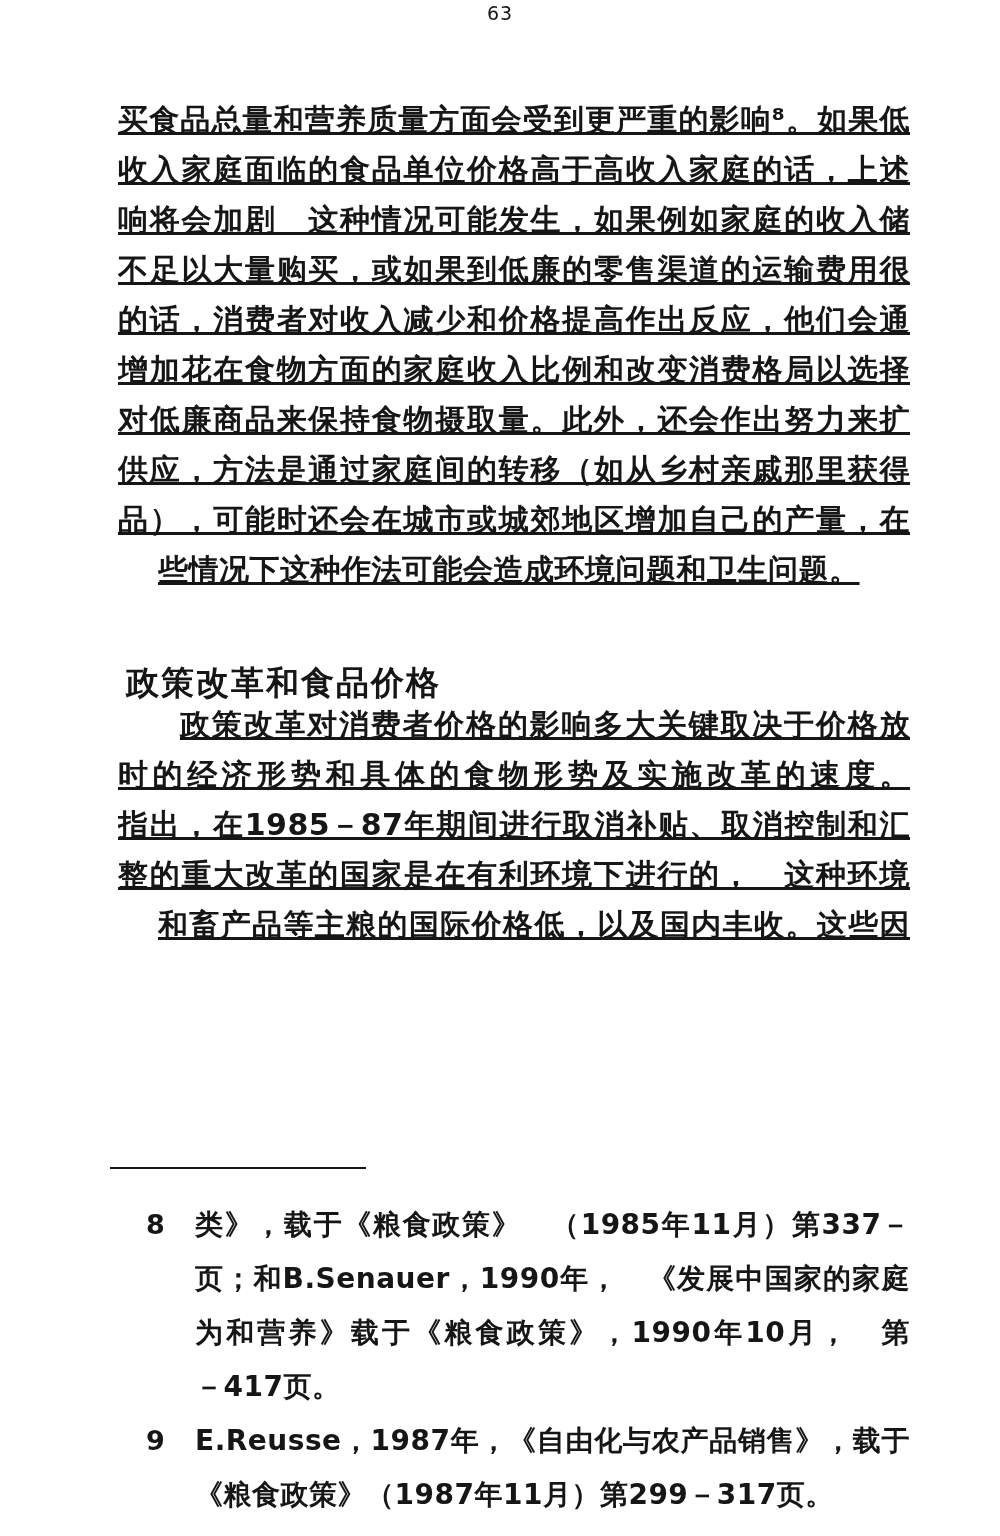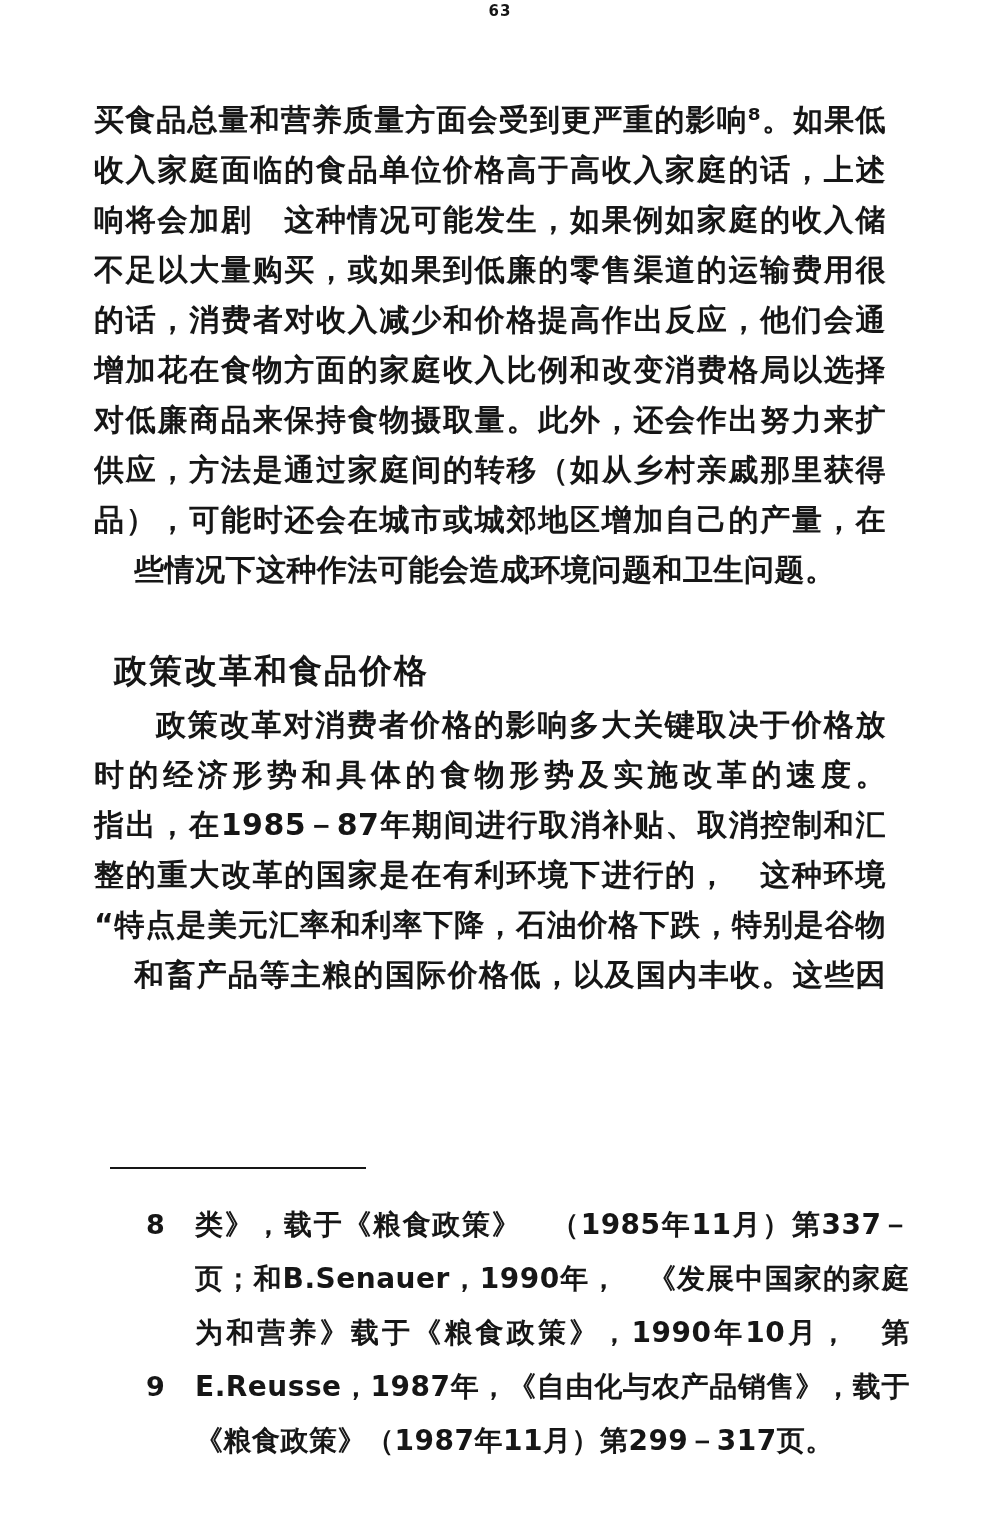--- a/index.html
+++ b/index.html
@@ -15,28 +15,29 @@
     height: 1536px;
     background: #ffffff;
     overflow: hidden;
   }
   .page-number {
     position: absolute;
     top: 2px;
     left: 0;
     width: 100%;
     text-align: center;
-    font-size: 15px;
+    font-size: 19px;
     letter-spacing: 1px;
-    font-weight: 700;
+    font-weight: 400;
   }
   .para {
     position: absolute;
-    left: 94px;
+    left: 118px;
     width: 792px;
+    text-decoration: underline;
   }
   #para1 { top: 95px; }
   #para2 { top: 700px; }
   .line {
     height: 50px;
     line-height: 50px;
     font-size: 30px;
     font-weight: 600;
     text-align: justify;
     text-align-last: justify;
@@ -47,21 +48,21 @@
     text-align-last: left;
     margin-left: 40px;
   }
   #para2 .line:first-child {
     text-indent: 62px;
   }
   .heading {
     position: absolute;
     left: 110px;
     top: 642px;
-    margin: 4px;
+    margin: 16px;
     font-size: 33px;
     font-weight: 800;
     line-height: 50px;
     letter-spacing: 2px;
   }
   .footnote-rule {
     position: absolute;
     left: 110px;
     top: 1167px;
     width: 256px;
@@ -125,33 +126,33 @@
       <div class="line last">些情况下这种作法可能会造成环境问题和卫生问题。</div>
     </div>
 
   <h2 class="heading">政策改革和食品价格</h2>
 
   <div class="para" id="para2">
       <div class="line">政策改革对消费者价格的影响多大关键取决于价格放开</div>
       <div class="line">时的经济形势和具体的食物形势及实施改革的速度。Reusse⁹</div>
       <div class="line">指出，在1985－87年期间进行取消补贴、取消控制和汇率调</div>
       <div class="line">整的重大改革的国家是在有利环境下进行的，　这种环境的</div>
-      <div class="line">“特点是美元汇率和利率下降，石油价格下跌，特别是谷物</div>
       <div class="line last">和畜产品等主粮的国际价格低，以及国内丰收。这些因素加</div>
     </div>
 
   <div class="footnote-rule"></div>
 
   <div class="footnotes" id="footnotes">
       <div class="footnote">
         <div class="fn-marker">8</div>
         <div class="fn-text">
           <div class="fn-line">类》，载于《粮食政策》　（1985年11月）第337－351</div>
           <div class="fn-line">页；和B.Senauer，1990年，　《发展中国家的家庭行</div>
           <div class="fn-line">为和营养》载于《粮食政策》，1990年10月，　第408</div>
+          <div class="fn-line last">－417页。</div>
         </div>
       </div>
       <div class="footnote">
         <div class="fn-marker">9</div>
         <div class="fn-text">
           <div class="fn-line">E.Reusse，1987年，《自由化与农产品销售》，载于</div>
           <div class="fn-line last">《粮食政策》（1987年11月）第299－317页。</div>
         </div>
       </div>
     </div>

